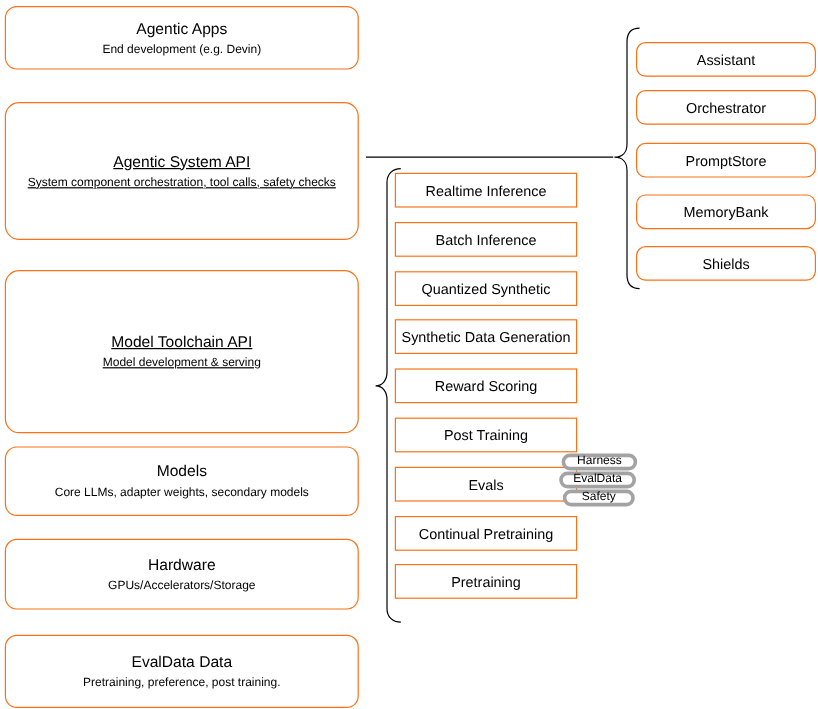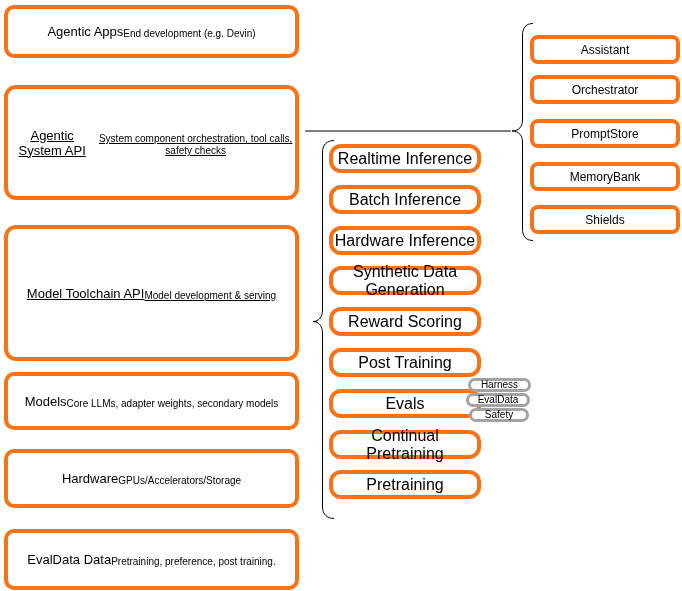--- a/index.html
+++ b/index.html
@@ -14,34 +14,34 @@
   }
   svg.overlay {
     position: absolute;
     left: 0; top: 0;
     z-index: 1;
     pointer-events: none;
   }
   .node {
     position: absolute;
     box-sizing: border-box;
-    border: 4px solid #f97316;
+    border: 1px solid #f97316;
     background: #fff;
     display: flex;
-    flex-direction: row;
+    flex-direction: column;
     align-items: center;
     justify-content: center;
     text-align: center;
     z-index: 2;
   }
   .lbox { left: 4px; width: 295px; border-radius: 10px; }
   .lbox.big { border-radius: 12px; text-decoration: underline; }
   .lbox .title { font-size: 13px; line-height: 15px; }
   .lbox .sub { font-size: 10px; line-height: 12px; margin-top: 5px; }
-  .mbox { left: 329px; width: 152px; height: 29px; border-radius: 12px; font-size: 16px; }
+  .mbox { left: 329px; width: 152px; height: 29px; border-radius: 0; font-size: 12px; }
   .rbox { left: 530px; width: 150px; height: 29px; border-radius: 8px; font-size: 12px; }
   .pill {
     position: absolute;
     box-sizing: border-box;
     height: 14px;
     border: 3px solid #a3a3a3;
     border-radius: 7px;
     background: #fff;
     font-size: 10px;
     line-height: 12px;
@@ -95,21 +95,21 @@
     <div class="sub">Pretraining, preference, post training.</div>
   </div>
 
   <div class="node mbox" style="top:144px">
     <span>Realtime Inference</span>
   </div>
   <div class="node mbox" style="top:185px">
     <span>Batch Inference</span>
   </div>
   <div class="node mbox" style="top:226px">
-    <span>Hardware Inference</span>
+    <span>Quantized Synthetic</span>
   </div>
   <div class="node mbox" style="top:266px">
     <span>Synthetic Data Generation</span>
   </div>
   <div class="node mbox" style="top:307px">
     <span>Reward Scoring</span>
   </div>
   <div class="node mbox" style="top:348px">
     <span>Post Training</span>
   </div>

